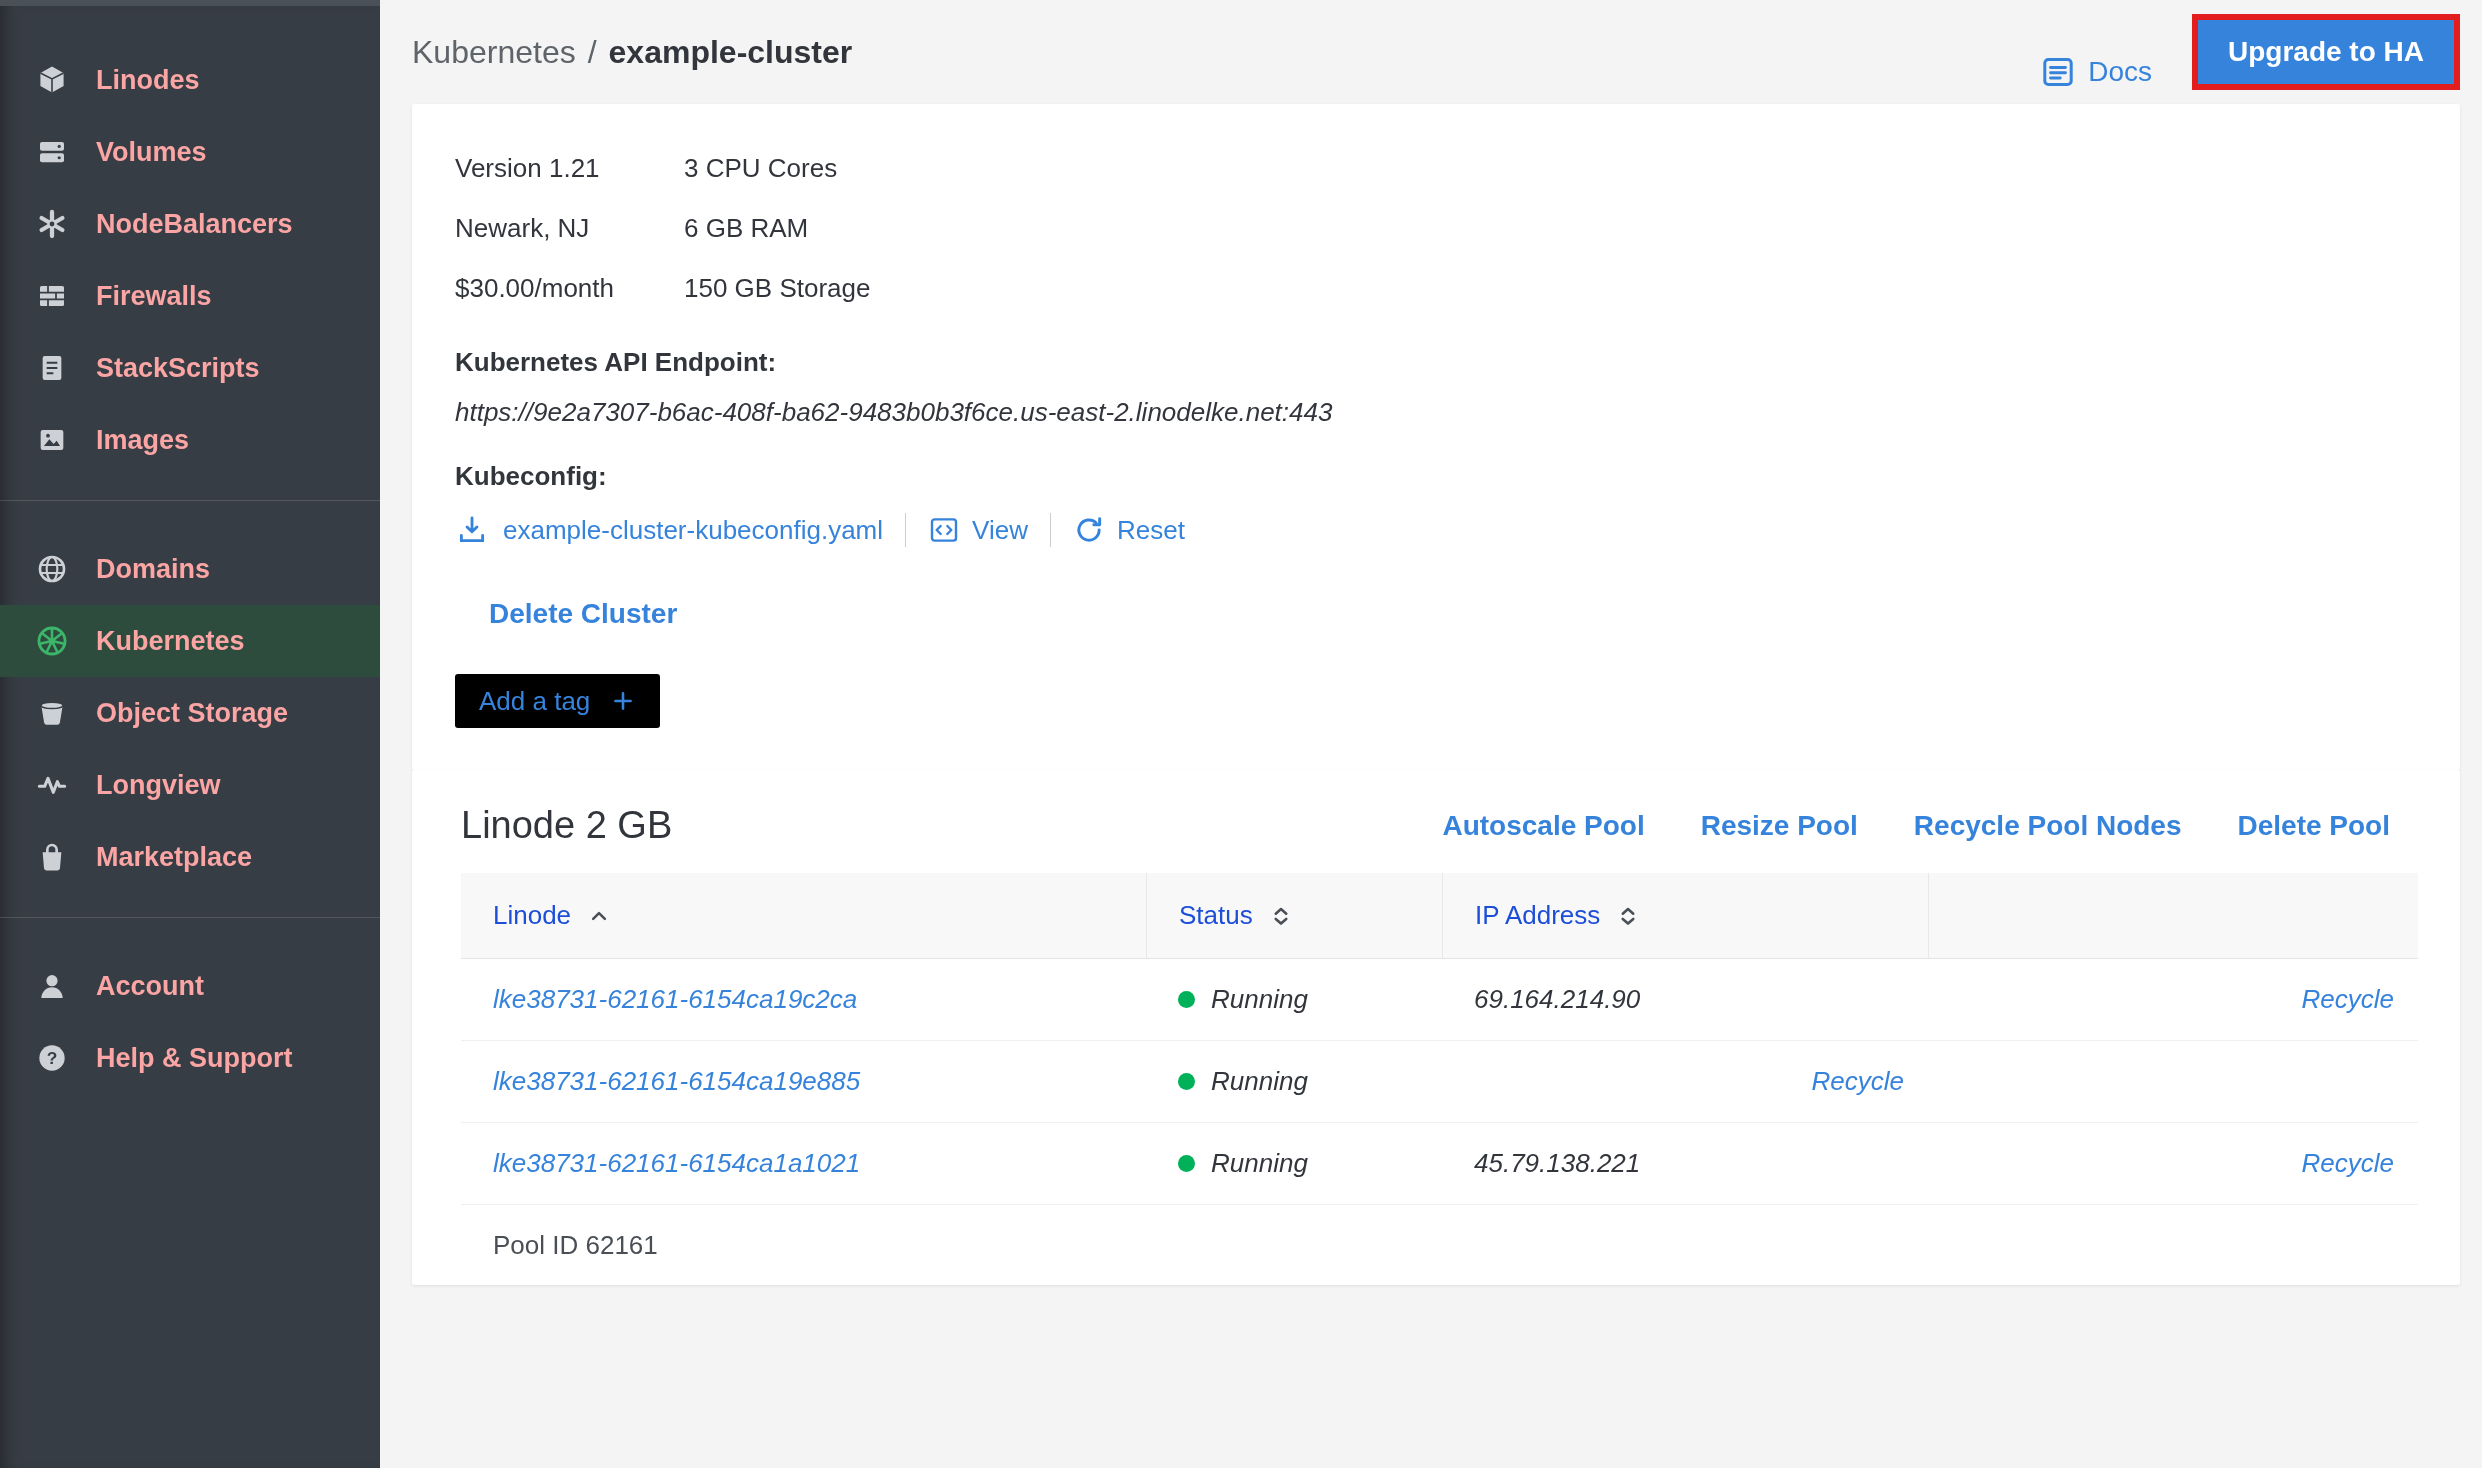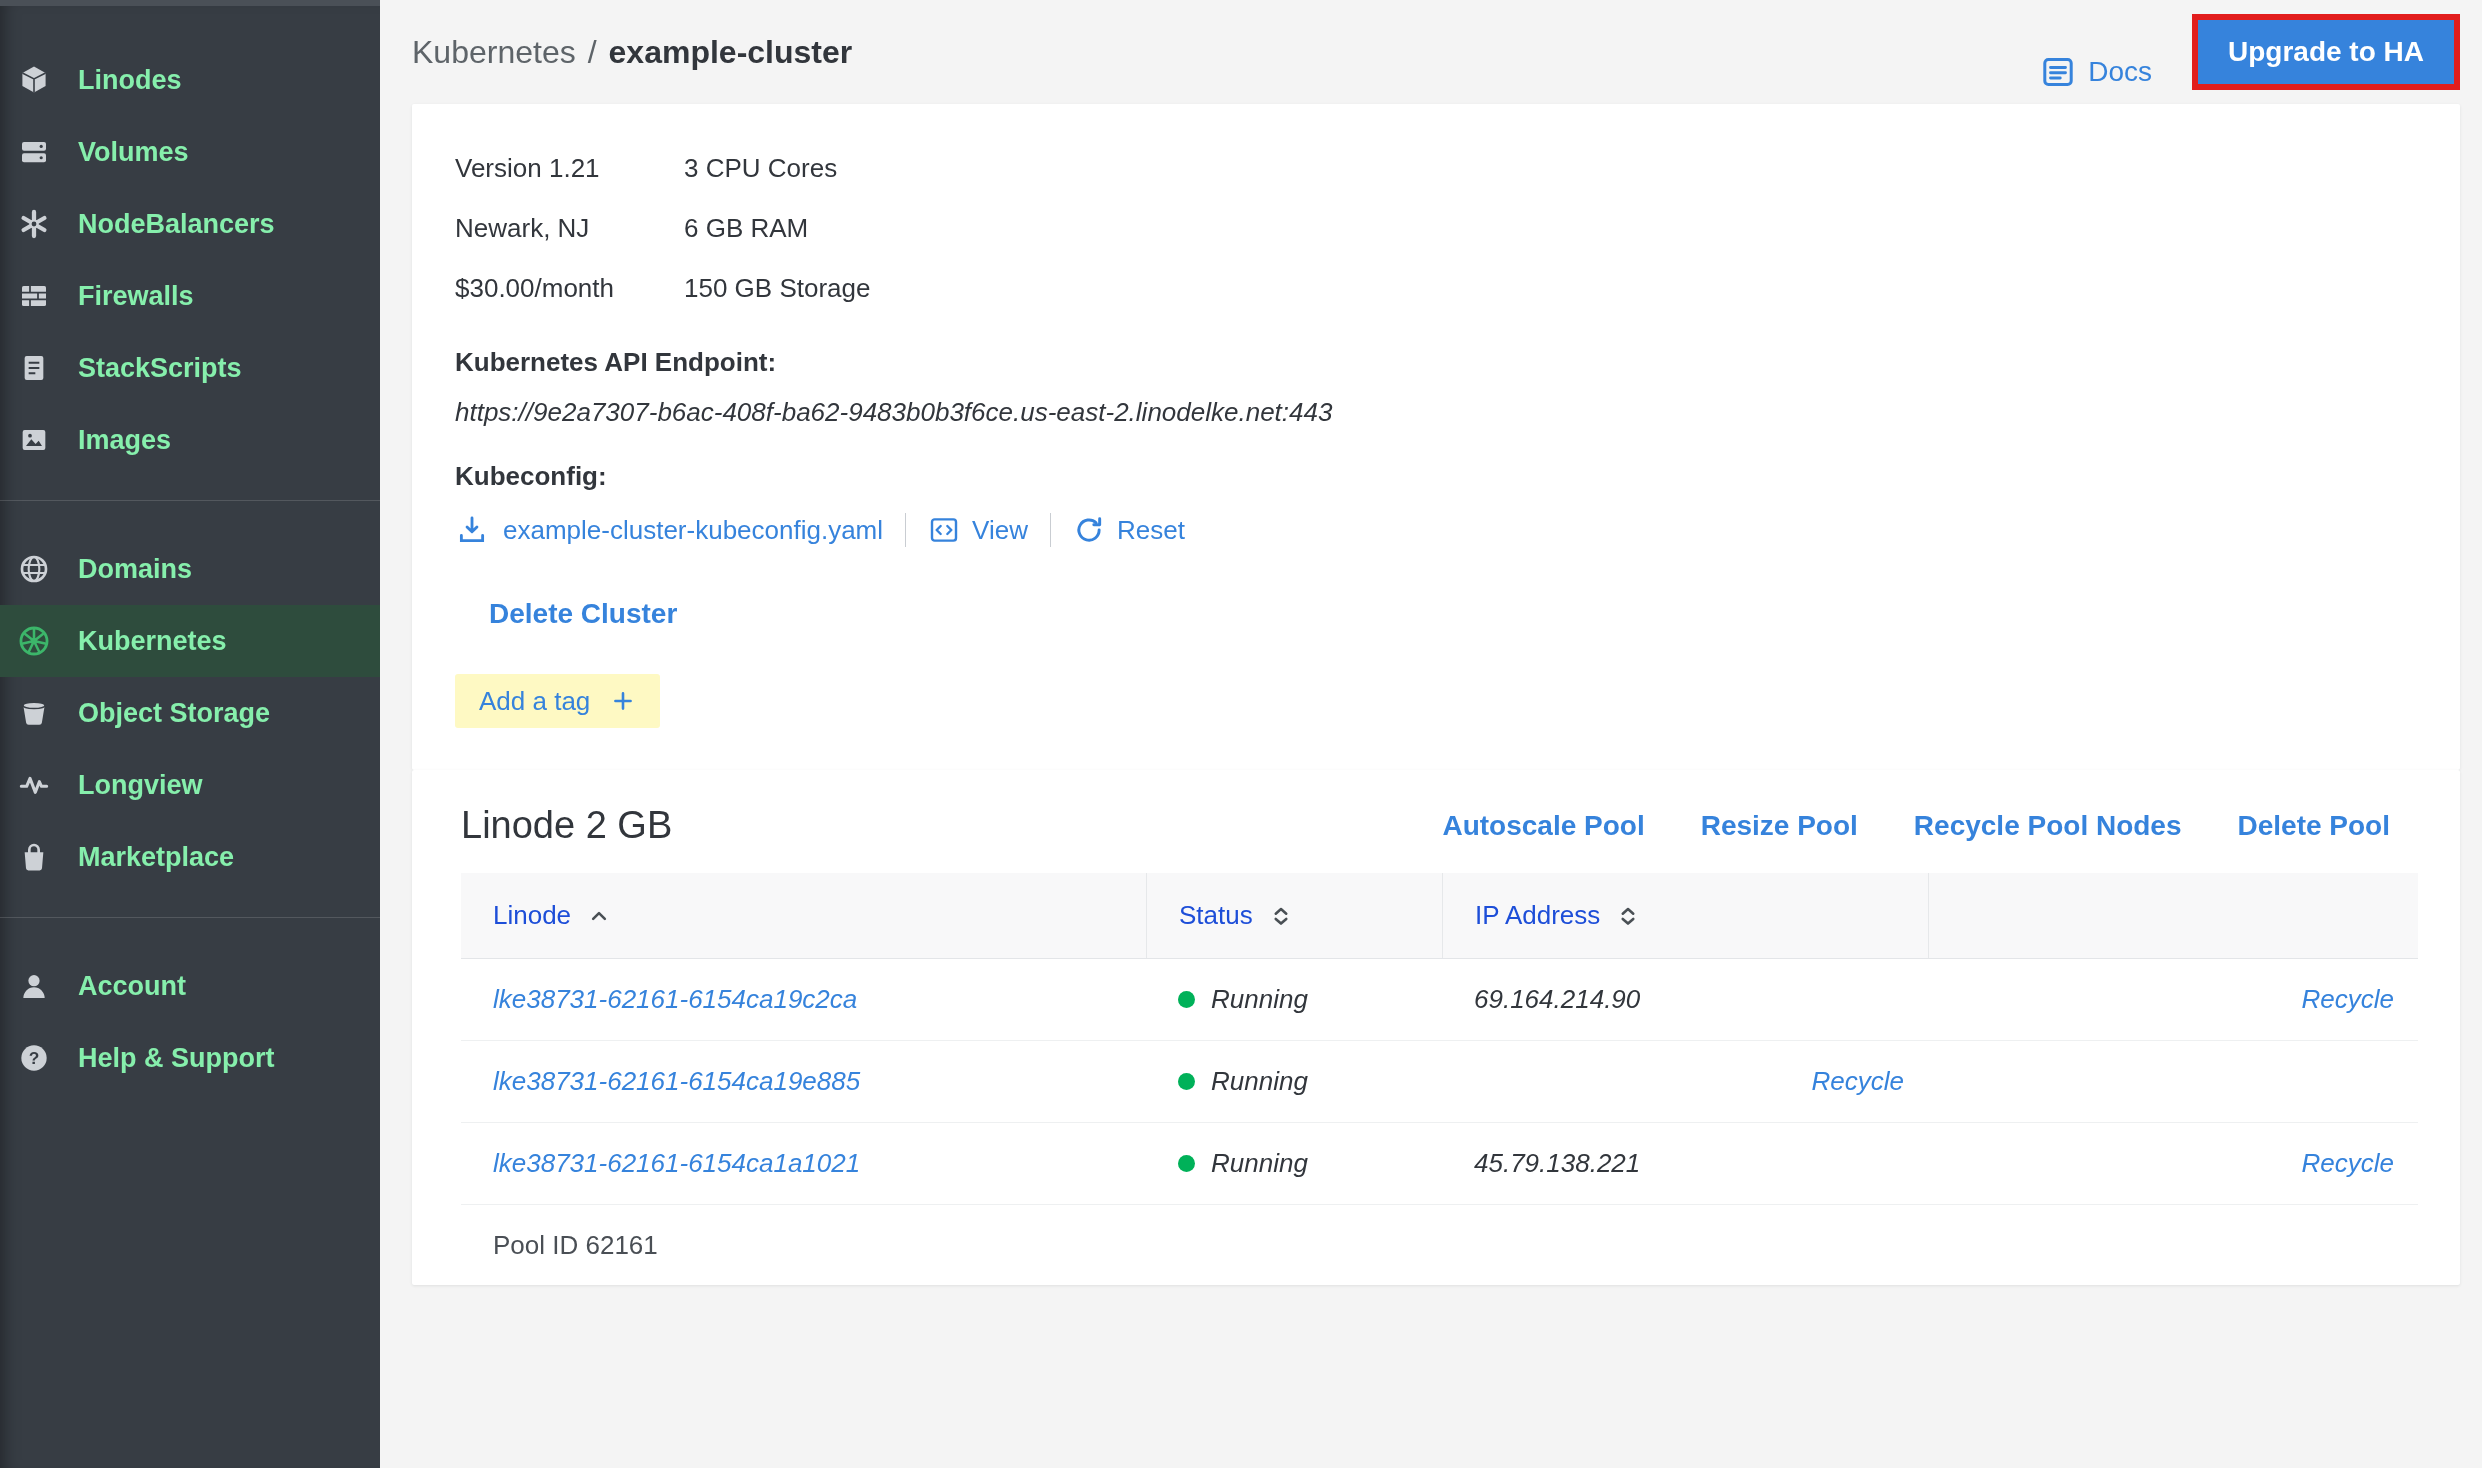--- a/index.html
+++ b/index.html
@@ -16,22 +16,22 @@
     width:380px; flex-shrink:0; height:100%;
     background:#373d44;
     padding-top:8px;
     box-shadow: inset 14px 0 16px -10px rgba(0,0,0,.35);
     border-top:6px solid #4a5057;
   }
   .nav-group { margin-top:32px; }
   .nav-group:first-child { margin-top:30px; }
   .nav-item {
     display:flex; align-items:center; height:72px;
-    padding-left:16px; gap:26px; cursor:pointer;
-    font-size:27px; font-weight:700; color:#86efac;
+    padding-left:34px; gap:26px; cursor:pointer;
+    font-size:27px; font-weight:700; color:#fca5a5;
     text-decoration:none;
   }
   .nav-item .icon { width:36px; height:36px; display:flex; align-items:center; justify-content:center; }
   .nav-item.selected { background:#2e4c3d; }
   .nav-divider { height:1px; background:rgba(255,255,255,.14); margin:24px 0 0 0; }
 
   
   .main { flex:1; padding:0 22px 0 32px; overflow:hidden; }
 
   .page-header { height:104px; display:flex; align-items:center; justify-content:space-between; }
@@ -56,21 +56,21 @@
   .kube-label { margin-top:28px; }
   .kubeconfig-row { display:flex; align-items:center; margin-top:16px; height:40px; font-size:26px; }
   .kubeconfig-row .icon { display:flex; align-items:center; }
   .link { color:#3683dc; text-decoration:none; cursor:pointer; }
   .kc-file { margin-left:14px; }
   .vsep { width:1px; height:34px; background:#c9cdd2; margin:0 22px; }
   .inline-action { display:flex; align-items:center; gap:12px; color:#3683dc; cursor:pointer; text-decoration:none; }
   .delete-cluster { display:inline-block; margin:48px 0 0 34px; font-weight:700; font-size:28px; }
   .add-tag {
     margin-top:44px; display:inline-flex; align-items:center; gap:20px;
-    background:#fef9c3; color:#3683dc; font-size:26px; height:54px;
+    background:#000000; color:#3683dc; font-size:26px; height:54px;
     padding:0 24px; border-radius:3px; border:none; font-family:inherit; cursor:pointer;
   }
 
   
   .section-row { display:flex; align-items:center; justify-content:space-between; margin:44px 0 30px; }
   .section-title { font-size:32px; font-weight:700; color:#32363c; }
   .section-actions { display:flex; align-items:center; gap:48px; }
   .bold-link { font-weight:700; font-size:28px; }
   .add-pool-btn { height:60px; padding:0 38px; font-size:27px; }
 

